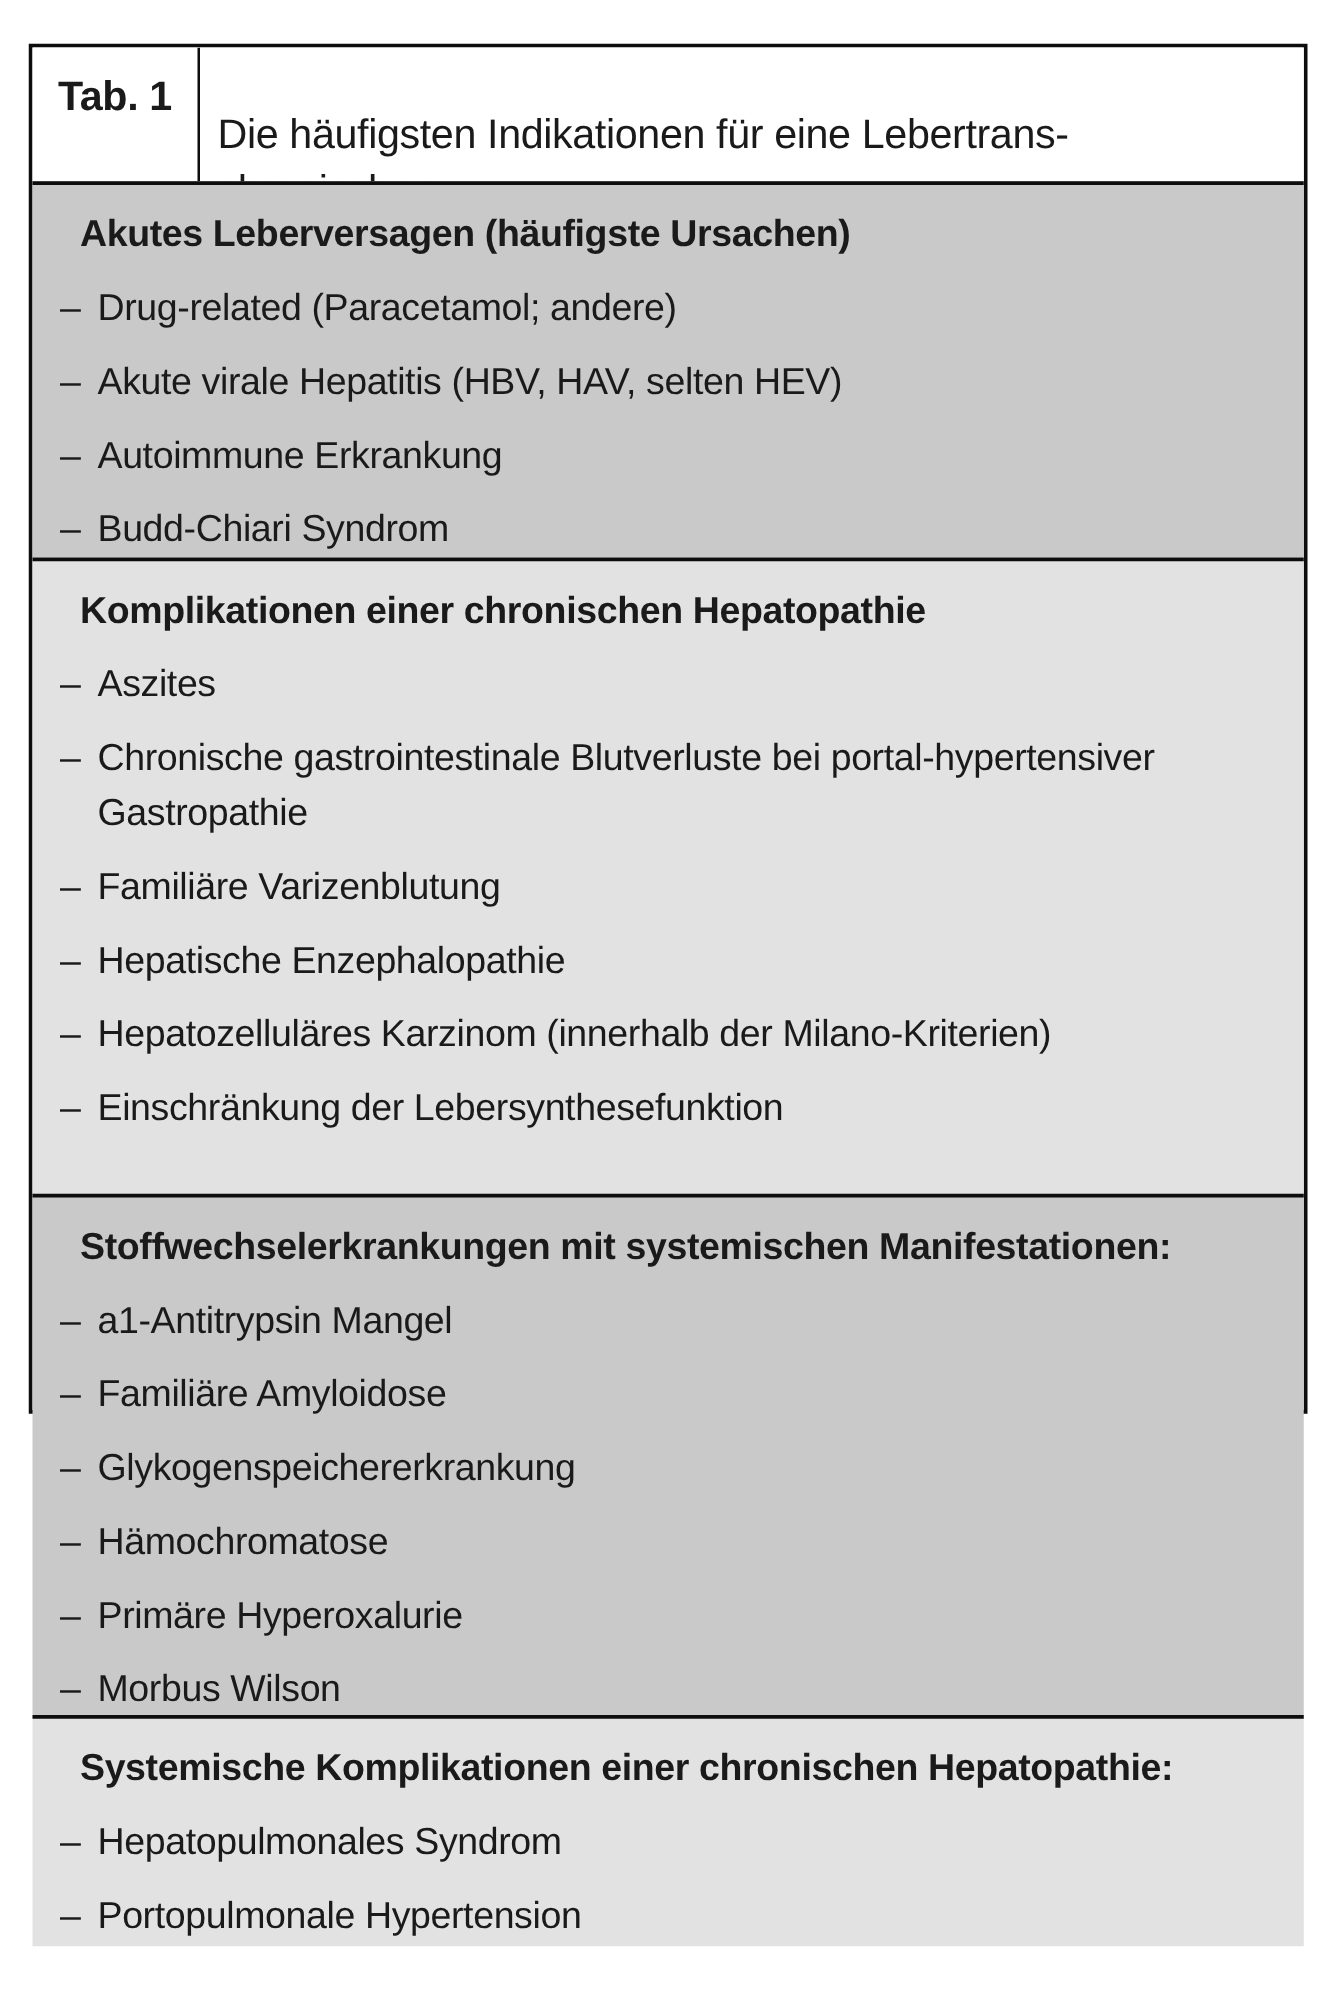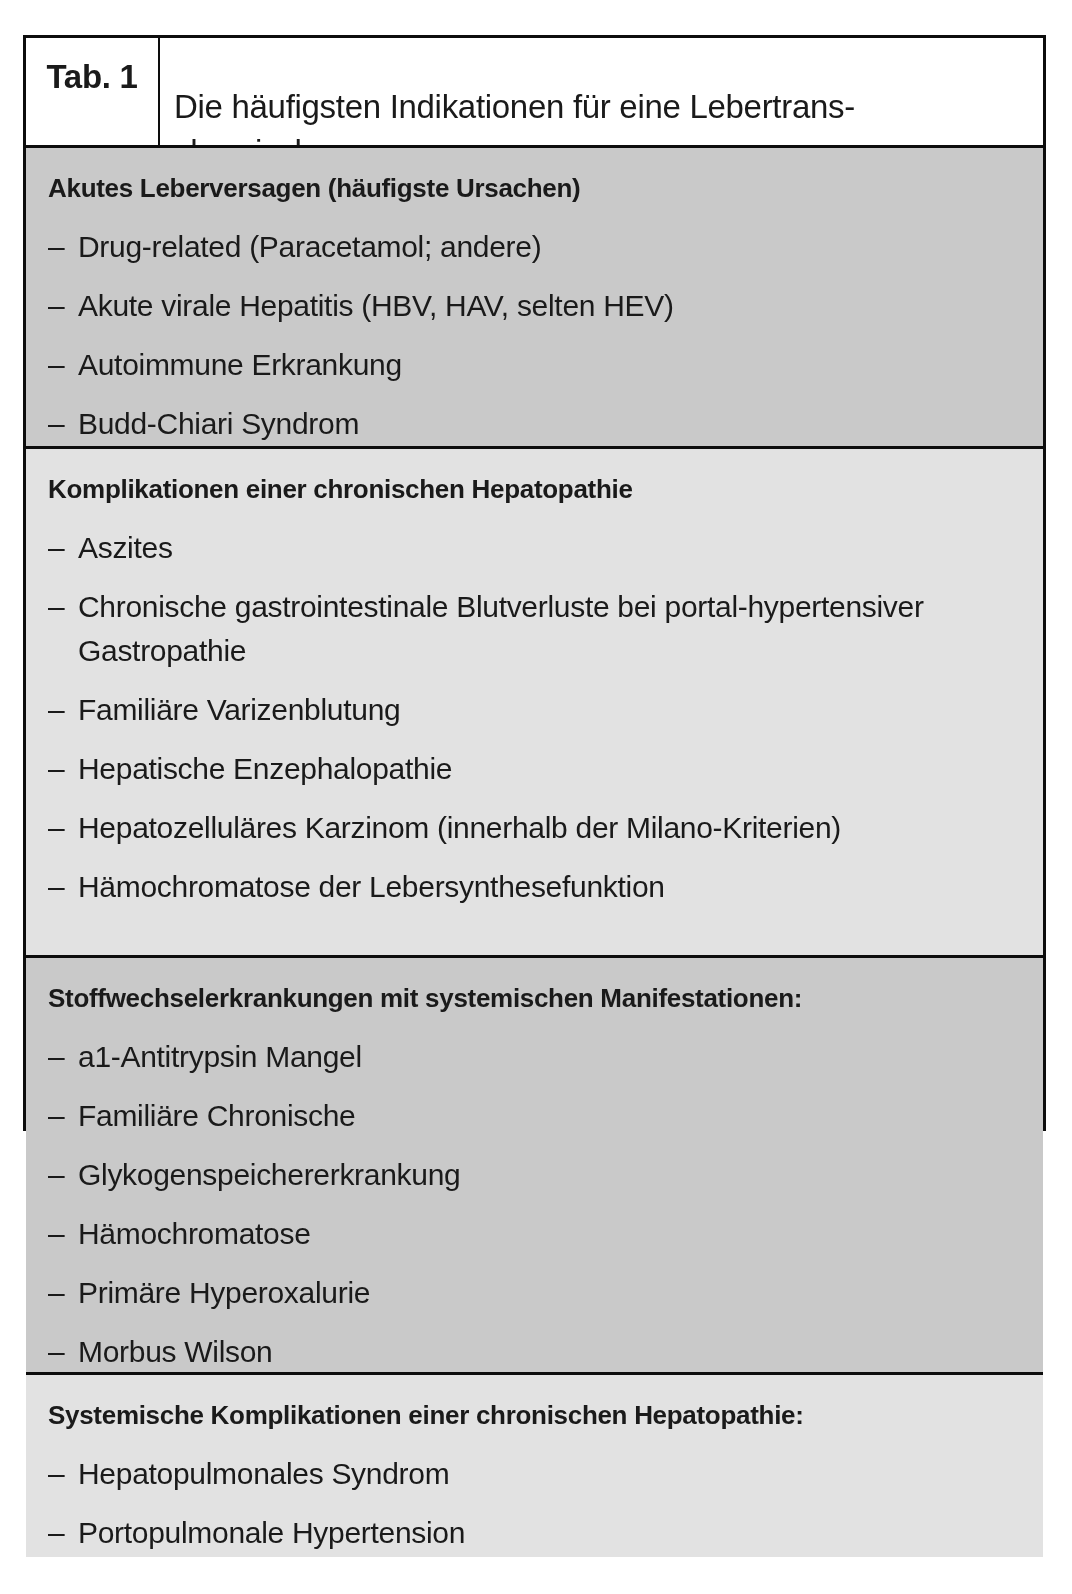--- a/index.html
+++ b/index.html
@@ -55,24 +55,25 @@
     overflow:hidden;
   }
   .sec.dark{background:var(--section-dark);}
   .sec.light{background:var(--section-light);}
   .sec-1{height:301px;}
   .sec-2{height:509px;}
   .sec-3{height:417px;}
   .sec-4{height:185px;}
   .sec-heading{
     font-weight:bold;
-    font-size:26px;
+    font-size:30px;
     line-height:44px;
     letter-spacing:-0.3px;
     margin-bottom:15px;
+    margin-left:16px;
   }
   .item{
     display:flex;
     font-size:30px;
     line-height:44px;
     letter-spacing:-0.3px;
     margin-bottom:15px;
   }
   .item:last-child{margin-bottom:0;}
   .dash{flex:0 0 30px;}
@@ -132,35 +133,35 @@
     <div class="item">
       <span class="dash">–</span>
       <span class="item-text">Hepatische Enzephalopathie</span>
     </div>
     <div class="item">
       <span class="dash">–</span>
       <span class="item-text">Hepatozelluläres Karzinom (innerhalb der Milano-Kriterien)</span>
     </div>
     <div class="item">
       <span class="dash">–</span>
-      <span class="item-text">Hämochromatose der Lebersynthesefunktion</span>
+      <span class="item-text">Einschränkung der Lebersynthesefunktion</span>
     </div>
   </div>
 
   <div class="sec dark sec-3">
     <div class="sec-heading">
       <div>Stoffwechselerkrankungen mit systemischen Manifestationen:</div>
     </div>
     <div class="item">
       <span class="dash">–</span>
       <span class="item-text">a1-Antitrypsin Mangel</span>
     </div>
     <div class="item">
       <span class="dash">–</span>
-      <span class="item-text">Familiäre Chronische</span>
+      <span class="item-text">Familiäre Amyloidose</span>
     </div>
     <div class="item">
       <span class="dash">–</span>
       <span class="item-text">Glykogenspeichererkrankung</span>
     </div>
     <div class="item">
       <span class="dash">–</span>
       <span class="item-text">Hämochromatose</span>
     </div>
     <div class="item">

